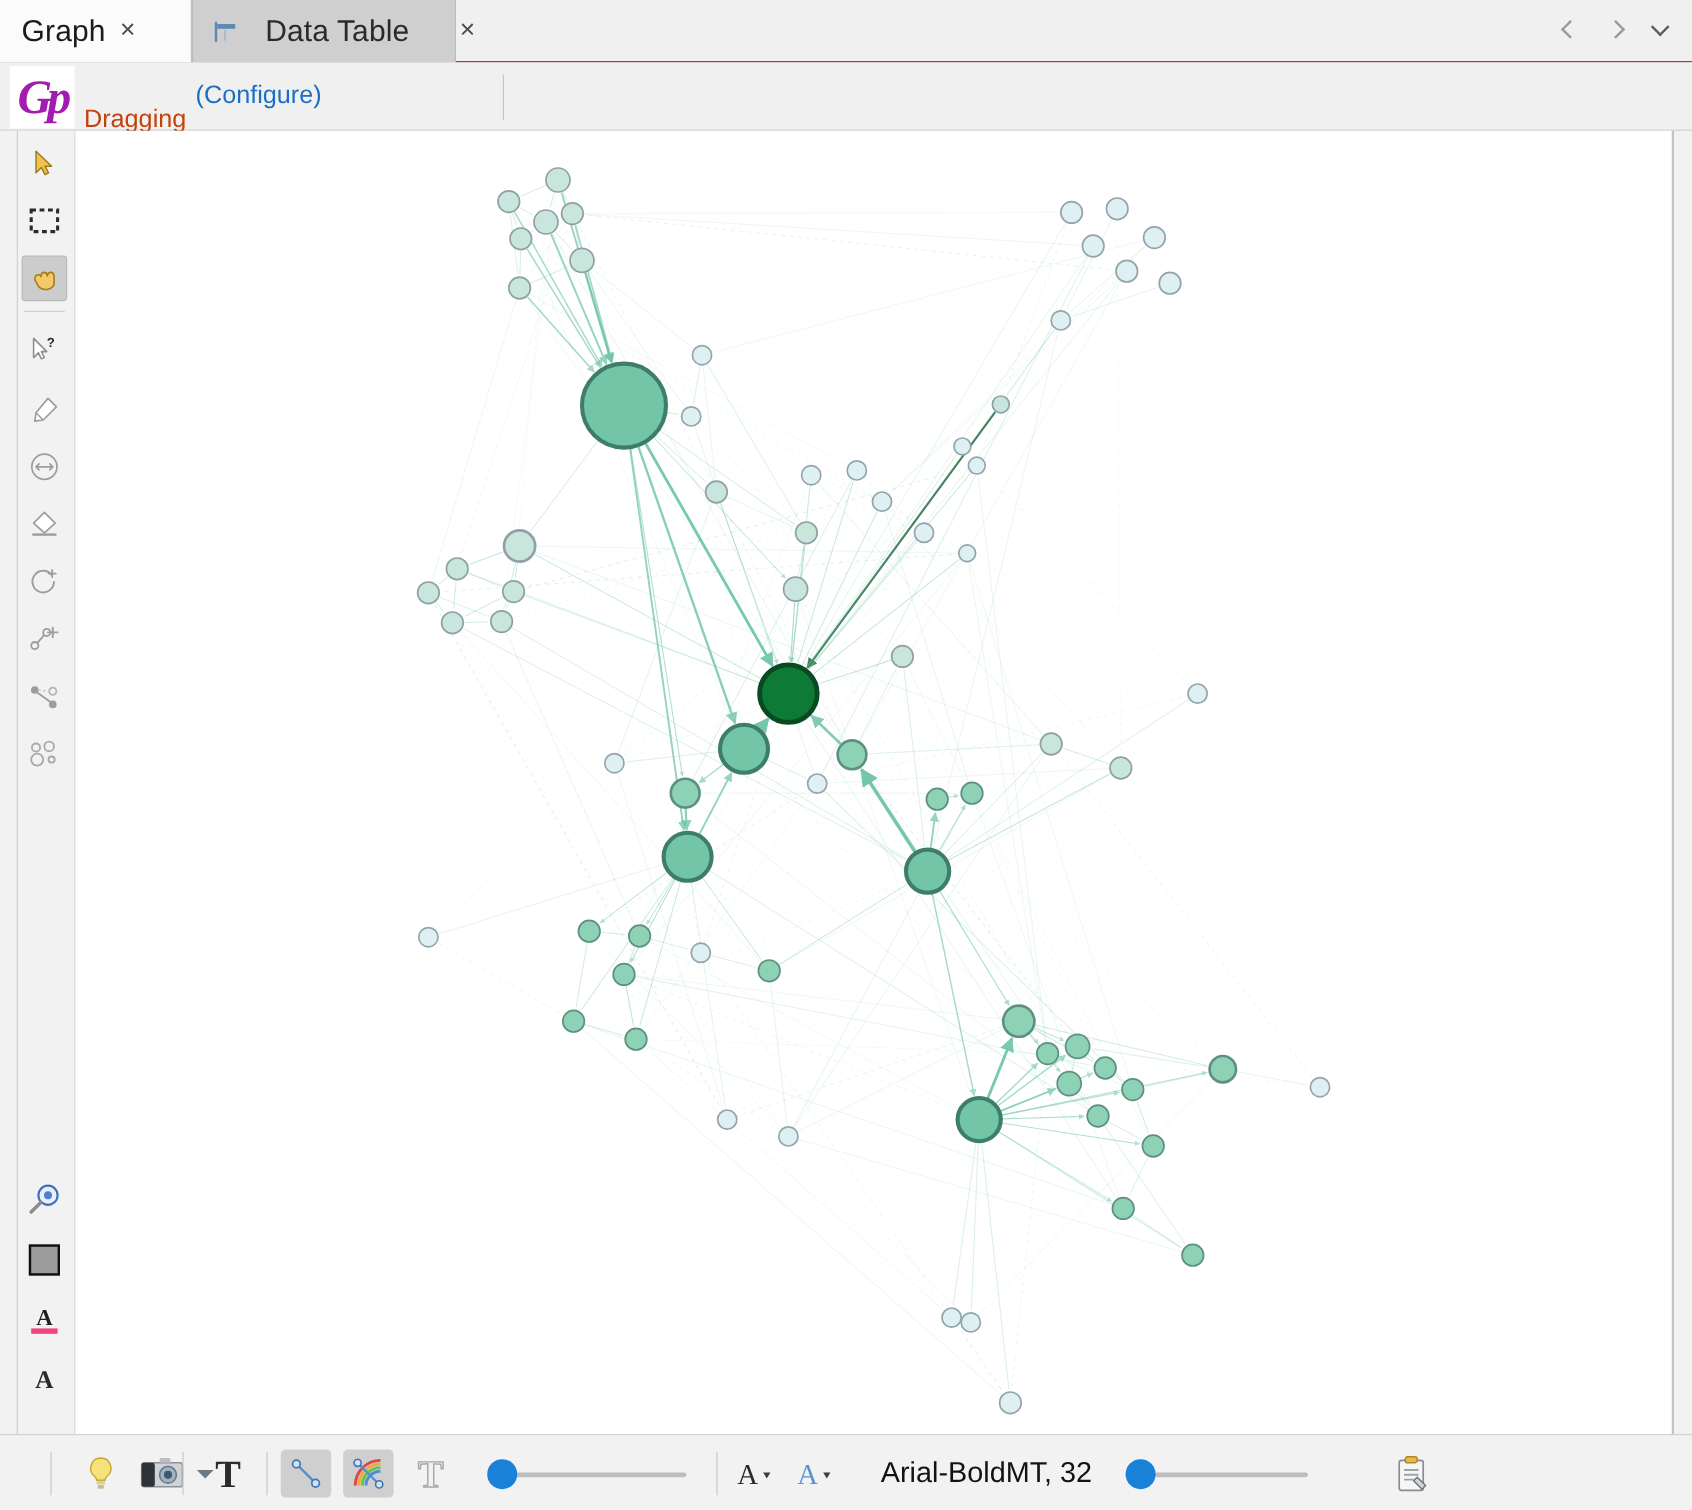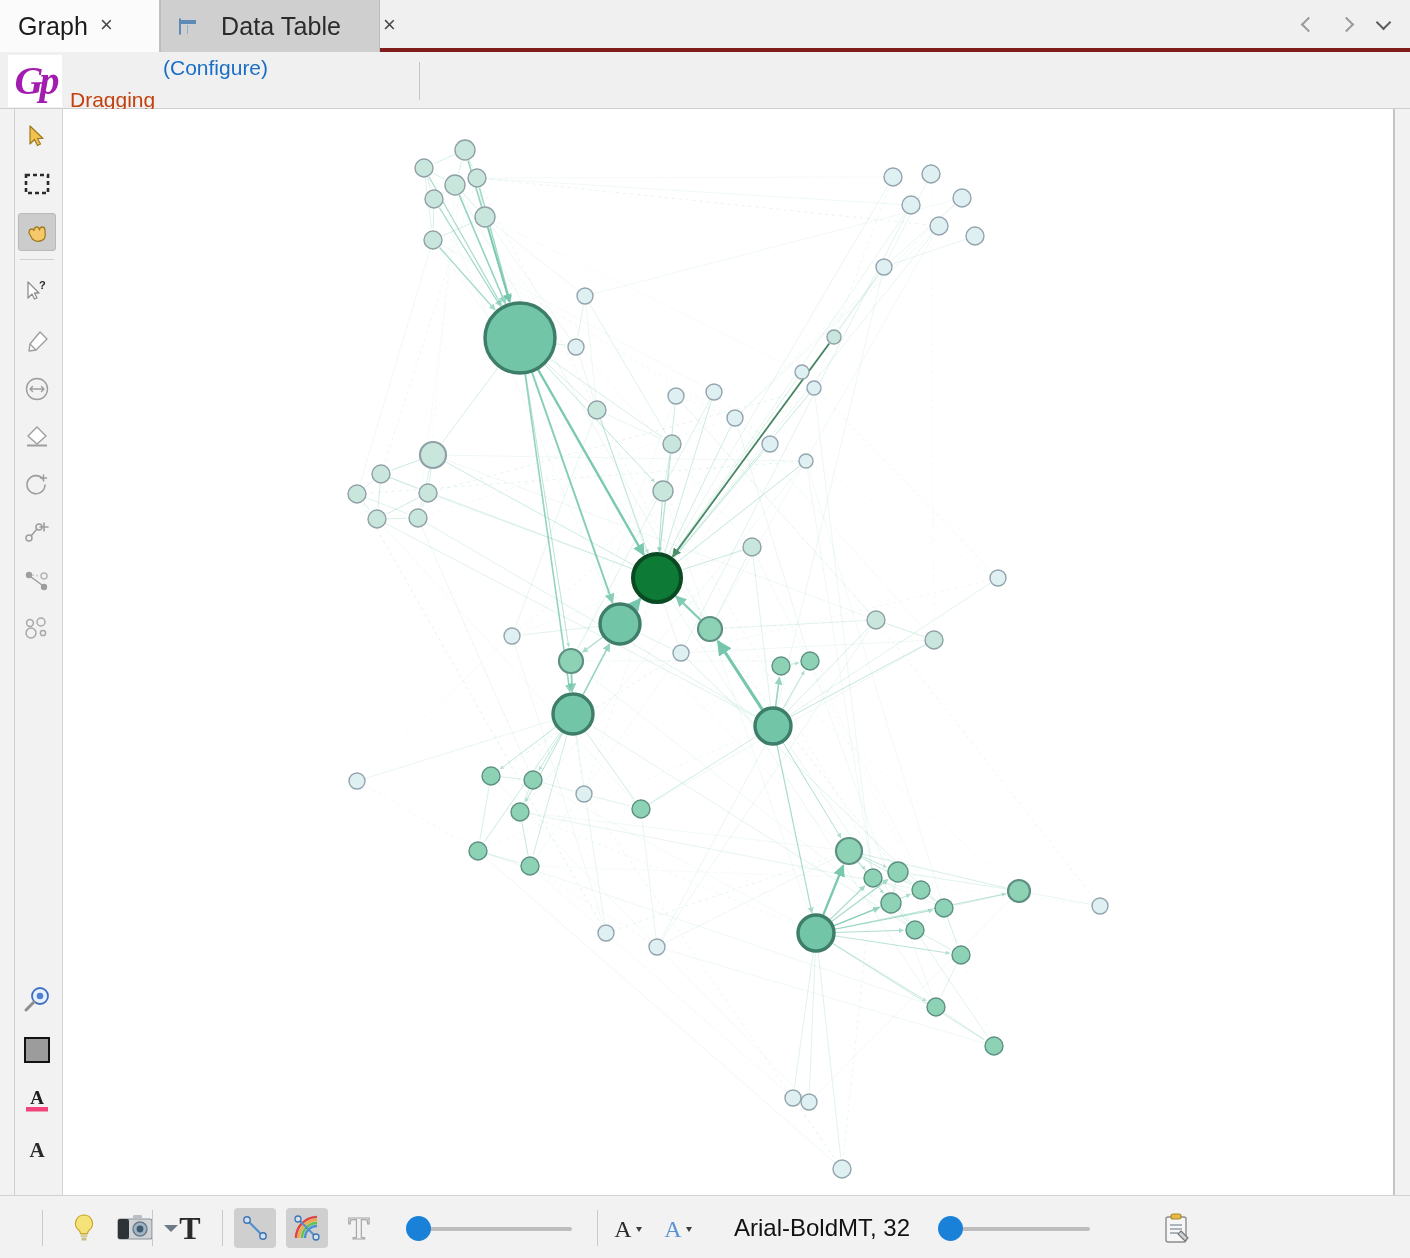--- a/index.html
+++ b/index.html
@@ -16,21 +16,21 @@
     width: 1410px;
     height: 1258px;
     background: #f2f2f2;
   }
 
   
   #tabbar {
     position: absolute; left: 0; top: 0;
     width: 1410px; height: 52px;
     background: #f0f0f0;
-    border-bottom: 4px solid #7f1d1d;
+    border-bottom: 1px solid #7f1d1d;
   }
   .tab {
     position: absolute; top: 0; height: 52px;
     display: flex; align-items: center;
     padding: 0 16px 0 18px;
     gap: 10px;
     cursor: default;
   }
   .tab.active {
     background: #fbfbfb;
@@ -100,21 +100,21 @@
     font-style: italic; font-weight: 700;
     font-size: 40px; color: #a21caf;
     line-height: 1; letter-spacing: -4px;
     text-shadow: 1px 1px 0 rgba(255,255,255,.8);
   }
   #mode-label {
     position:absolute; left: 70px; top: 16px;
     font-size: 21px; color: #c2410c; margin-top: 20px;
   }
   #configure-link {
-    position:absolute; left: 163px; top: 4px;
+    position:absolute; left: 163px; top: 16px;
     font-size: 21px; color: #1a6fc4;
   }
   #modebar-sep {
     position:absolute; left: 419px; top: 10px;
     width: 1px; height: 38px; background: #c6c6c6;
   }
 
   
   #rail {
     position: absolute; left: 0; top: 109px;

